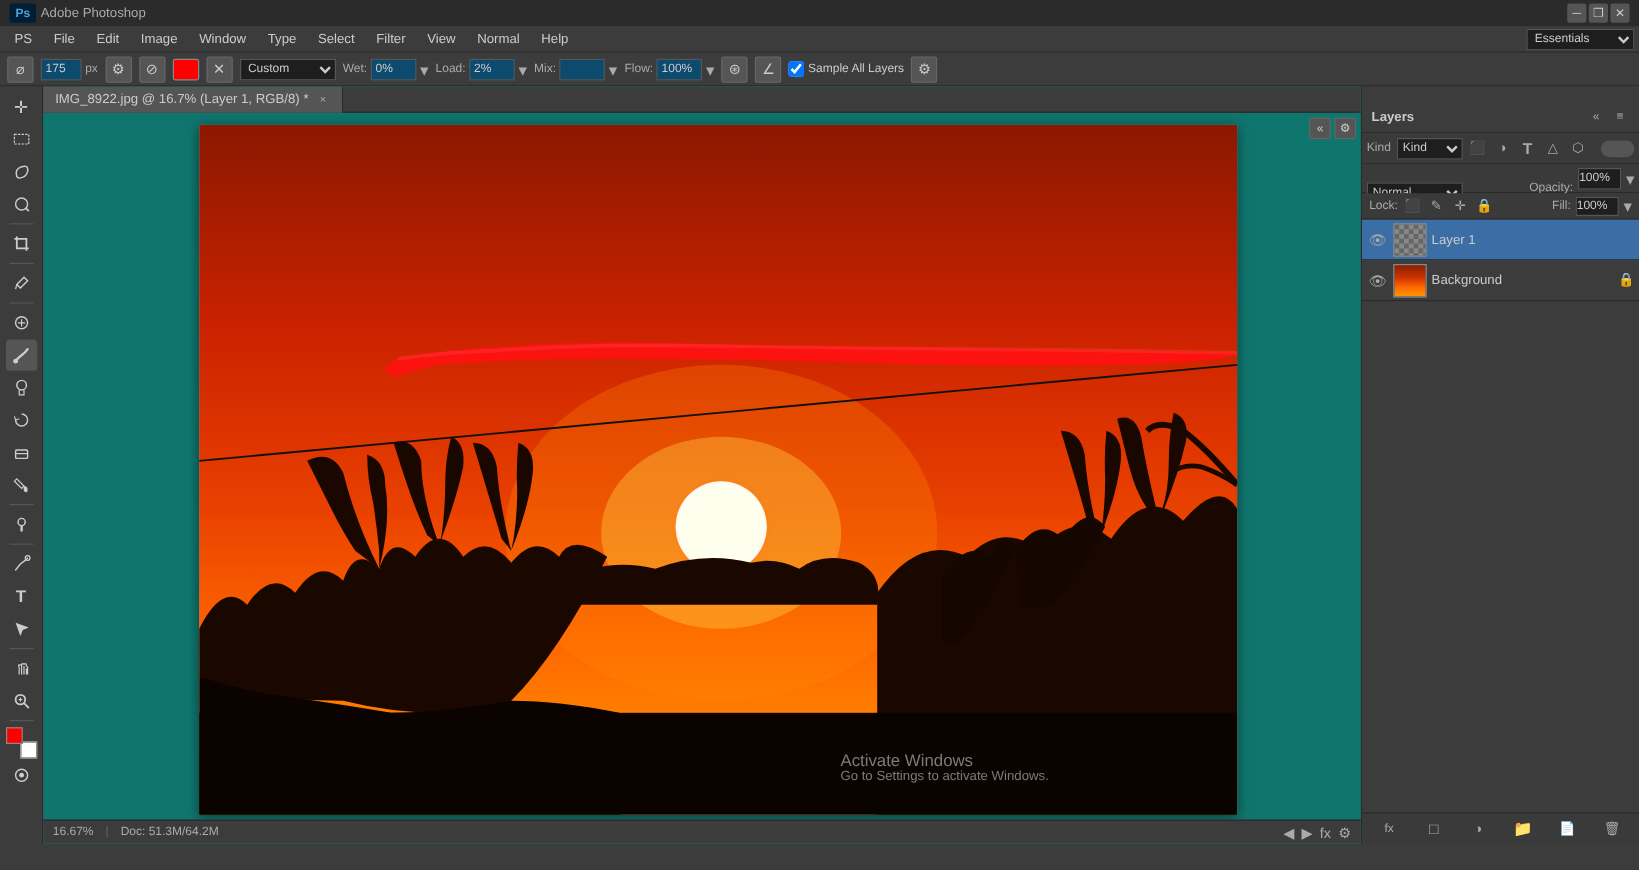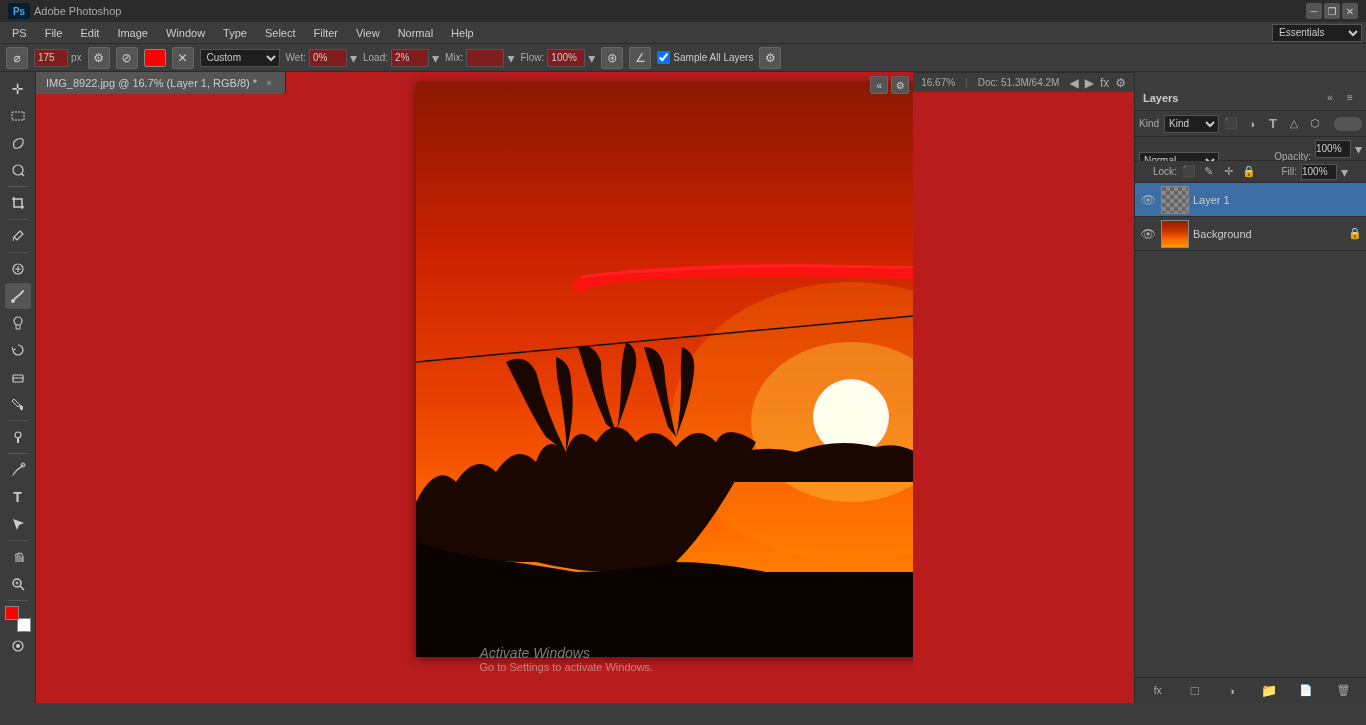--- a/index.html
+++ b/index.html
@@ -91,21 +91,21 @@
     .options-group {
       display: flex;
       align-items: center;
       gap: 3px;
     }
     .options-label {
       color: #aaa;
       font-size: 10px;
     }
     .options-input {
-      background: #7f1d1d;
+      background: #0c4a6e;
       border: 1px solid #555;
       color: #ccc;
       font-size: 10px;
       padding: 1px 3px;
       width: 38px;
       height: 18px;
     }
     .options-select {
       background: #1e1e1e;
       border: 1px solid #555;
@@ -192,25 +192,25 @@
     .tool-separator {
       width: 20px;
       height: 1px;
       background: #555;
       margin: 2px 0;
     }
 
     
     #canvas-area {
       flex: 1;
-      background: #b91c1c;
+      background: #0f766e;
       position: relative;
       overflow: hidden;
       display: flex;
-      flex-direction: row;
+      flex-direction: column;
     }
 
     
     #tab-bar {
       height: 22px;
       background: #3c3c3c;
       display: flex;
       align-items: center;
       border-bottom: 1px solid #2b2b2b;
     }
@@ -383,21 +383,21 @@
       width: 36px;
     }
 
     
     #lock-row {
       height: 22px;
       background: #3a3a3a;
       border-bottom: 1px solid #2b2b2b;
       display: flex;
       align-items: center;
-      padding: 0 18px;
+      padding: 0 6px;
       gap: 4px;
     }
     .lock-label {
       font-size: 10px;
       color: #aaa;
     }
     .lock-icon {
       width: 16px;
       height: 16px;
       display: flex;
@@ -490,21 +490,21 @@
 
     
     #activate-windows {
       position: absolute;
       bottom: 30px;
       right: 260px;
       color: rgba(200,200,200,0.6);
       font-size: 13px;
       pointer-events: none;
     }
-    #activate-windows .line1 { font-size: 14px; font-style: italic; }
+    #activate-windows .line1 { font-size: 14px; }
     #activate-windows .line2 { font-size: 11px; }
 
     
     ::-webkit-scrollbar { width: 6px; height: 6px; }
     ::-webkit-scrollbar-track { background: #2b2b2b; }
     ::-webkit-scrollbar-thumb { background: #666; border-radius: 3px; }
 
     
     .layer-thumb-sunset {
       background: linear-gradient(180deg, #8b2000 0%, #cc3300 40%, #ff6600 70%, #ff9900 100%);

